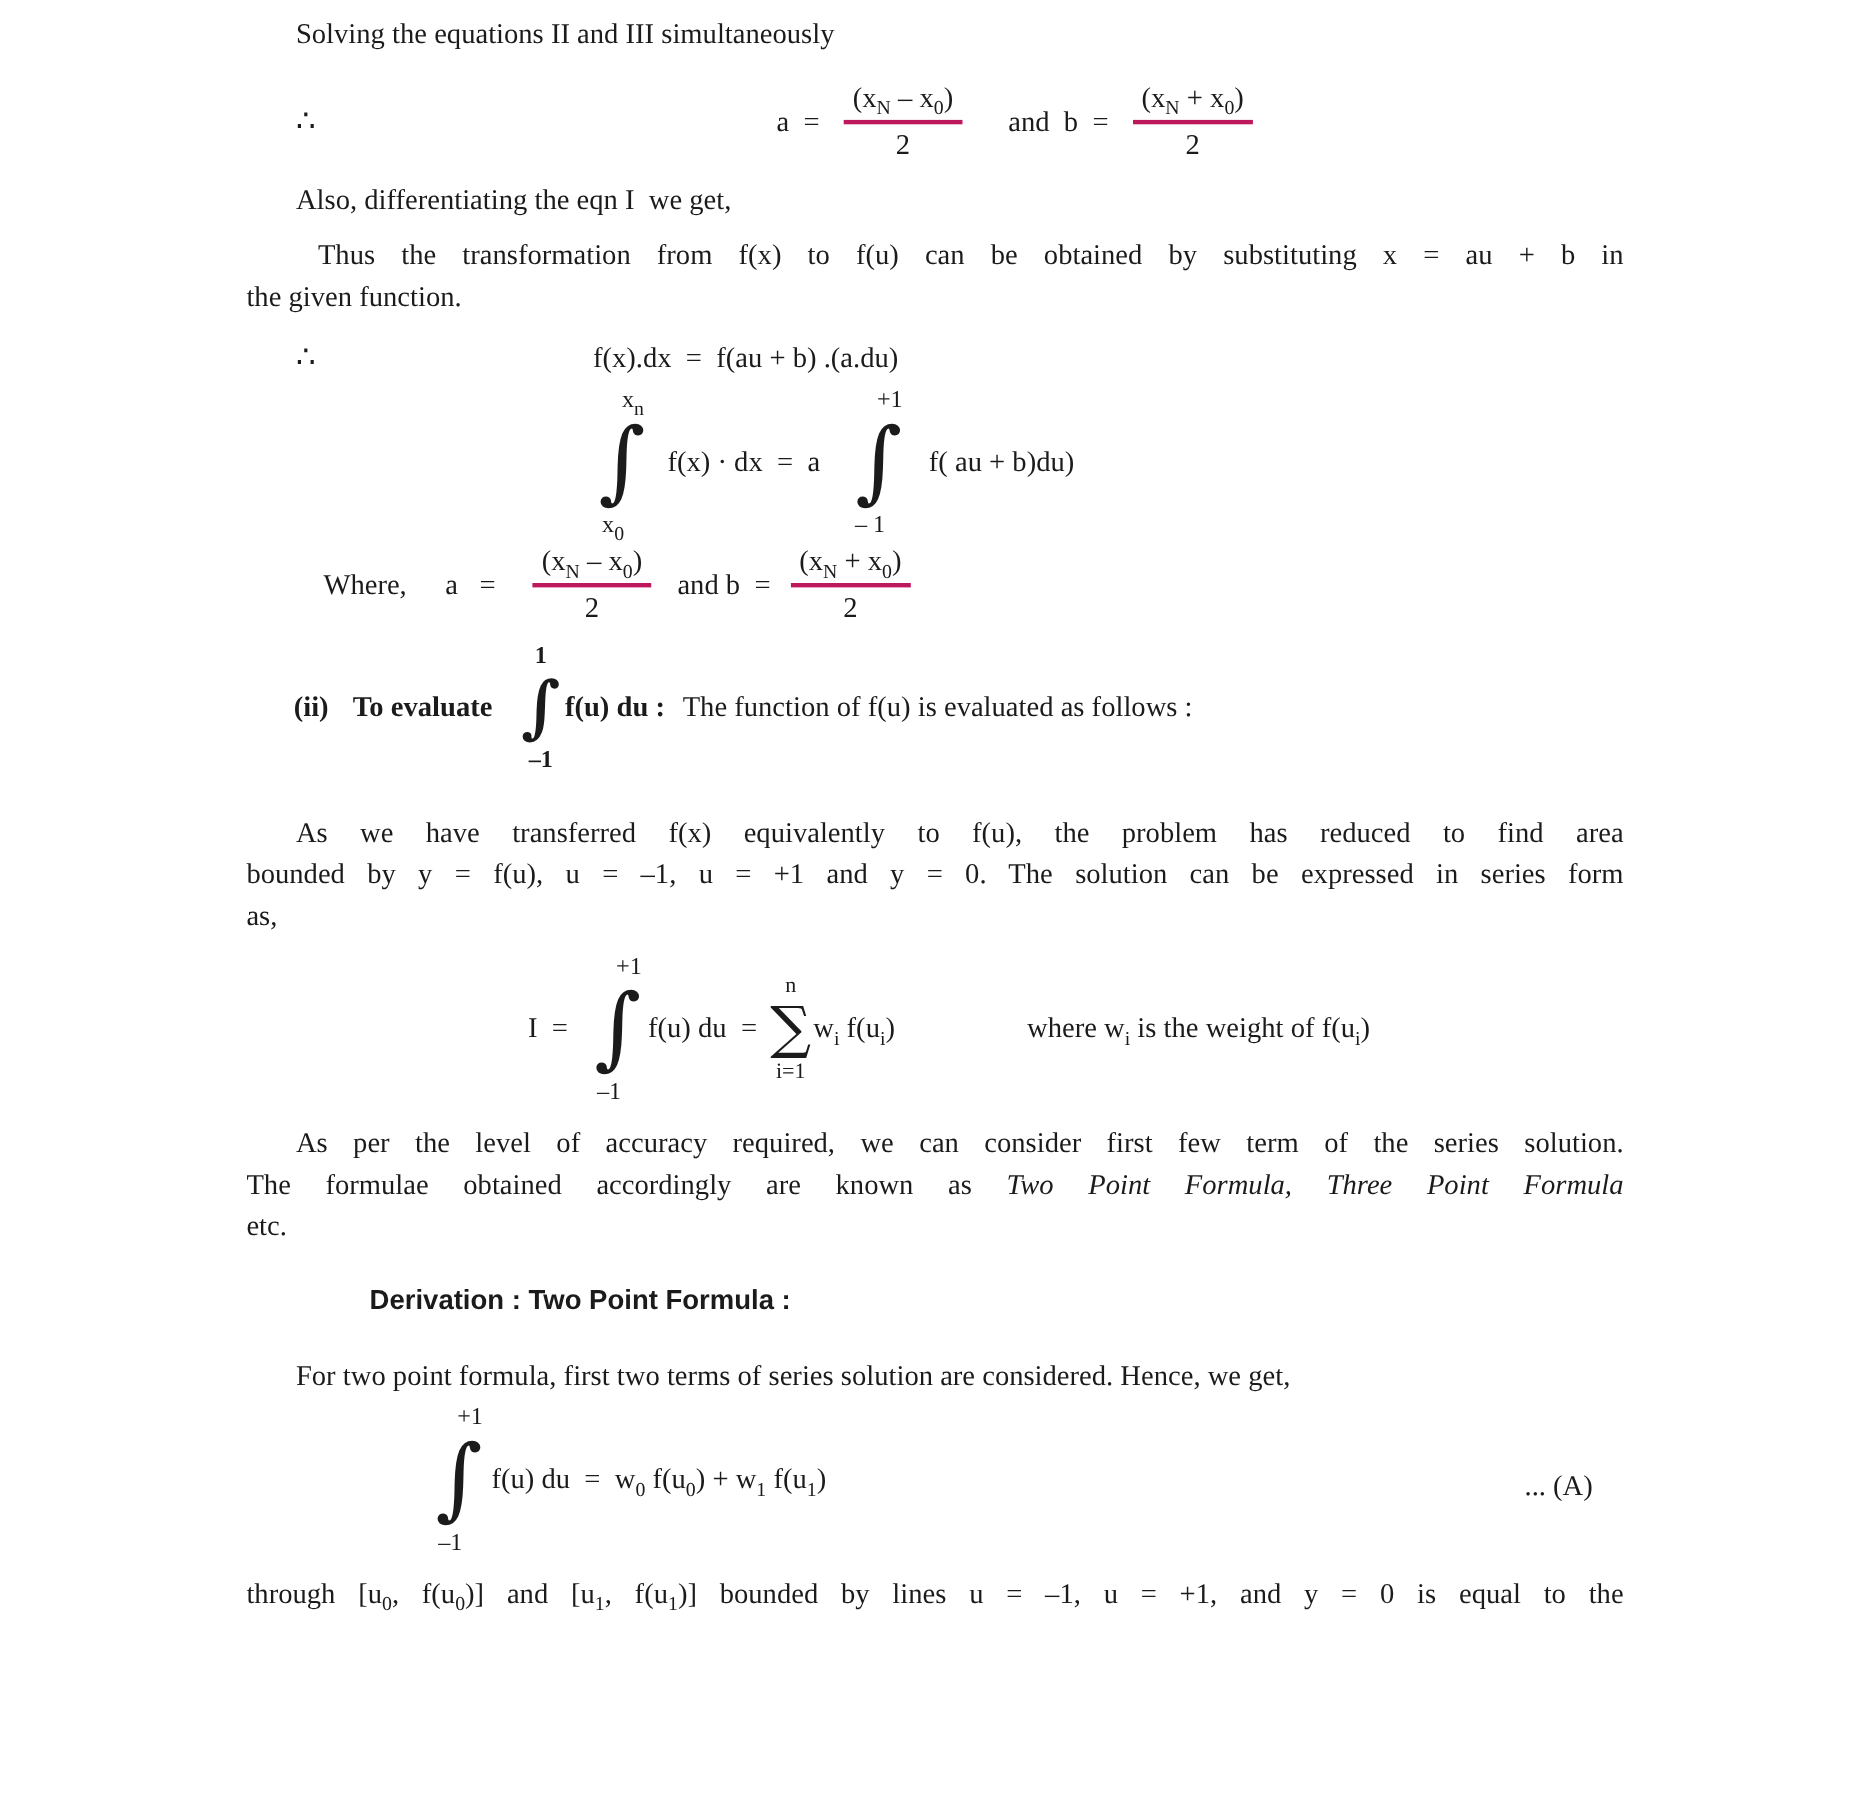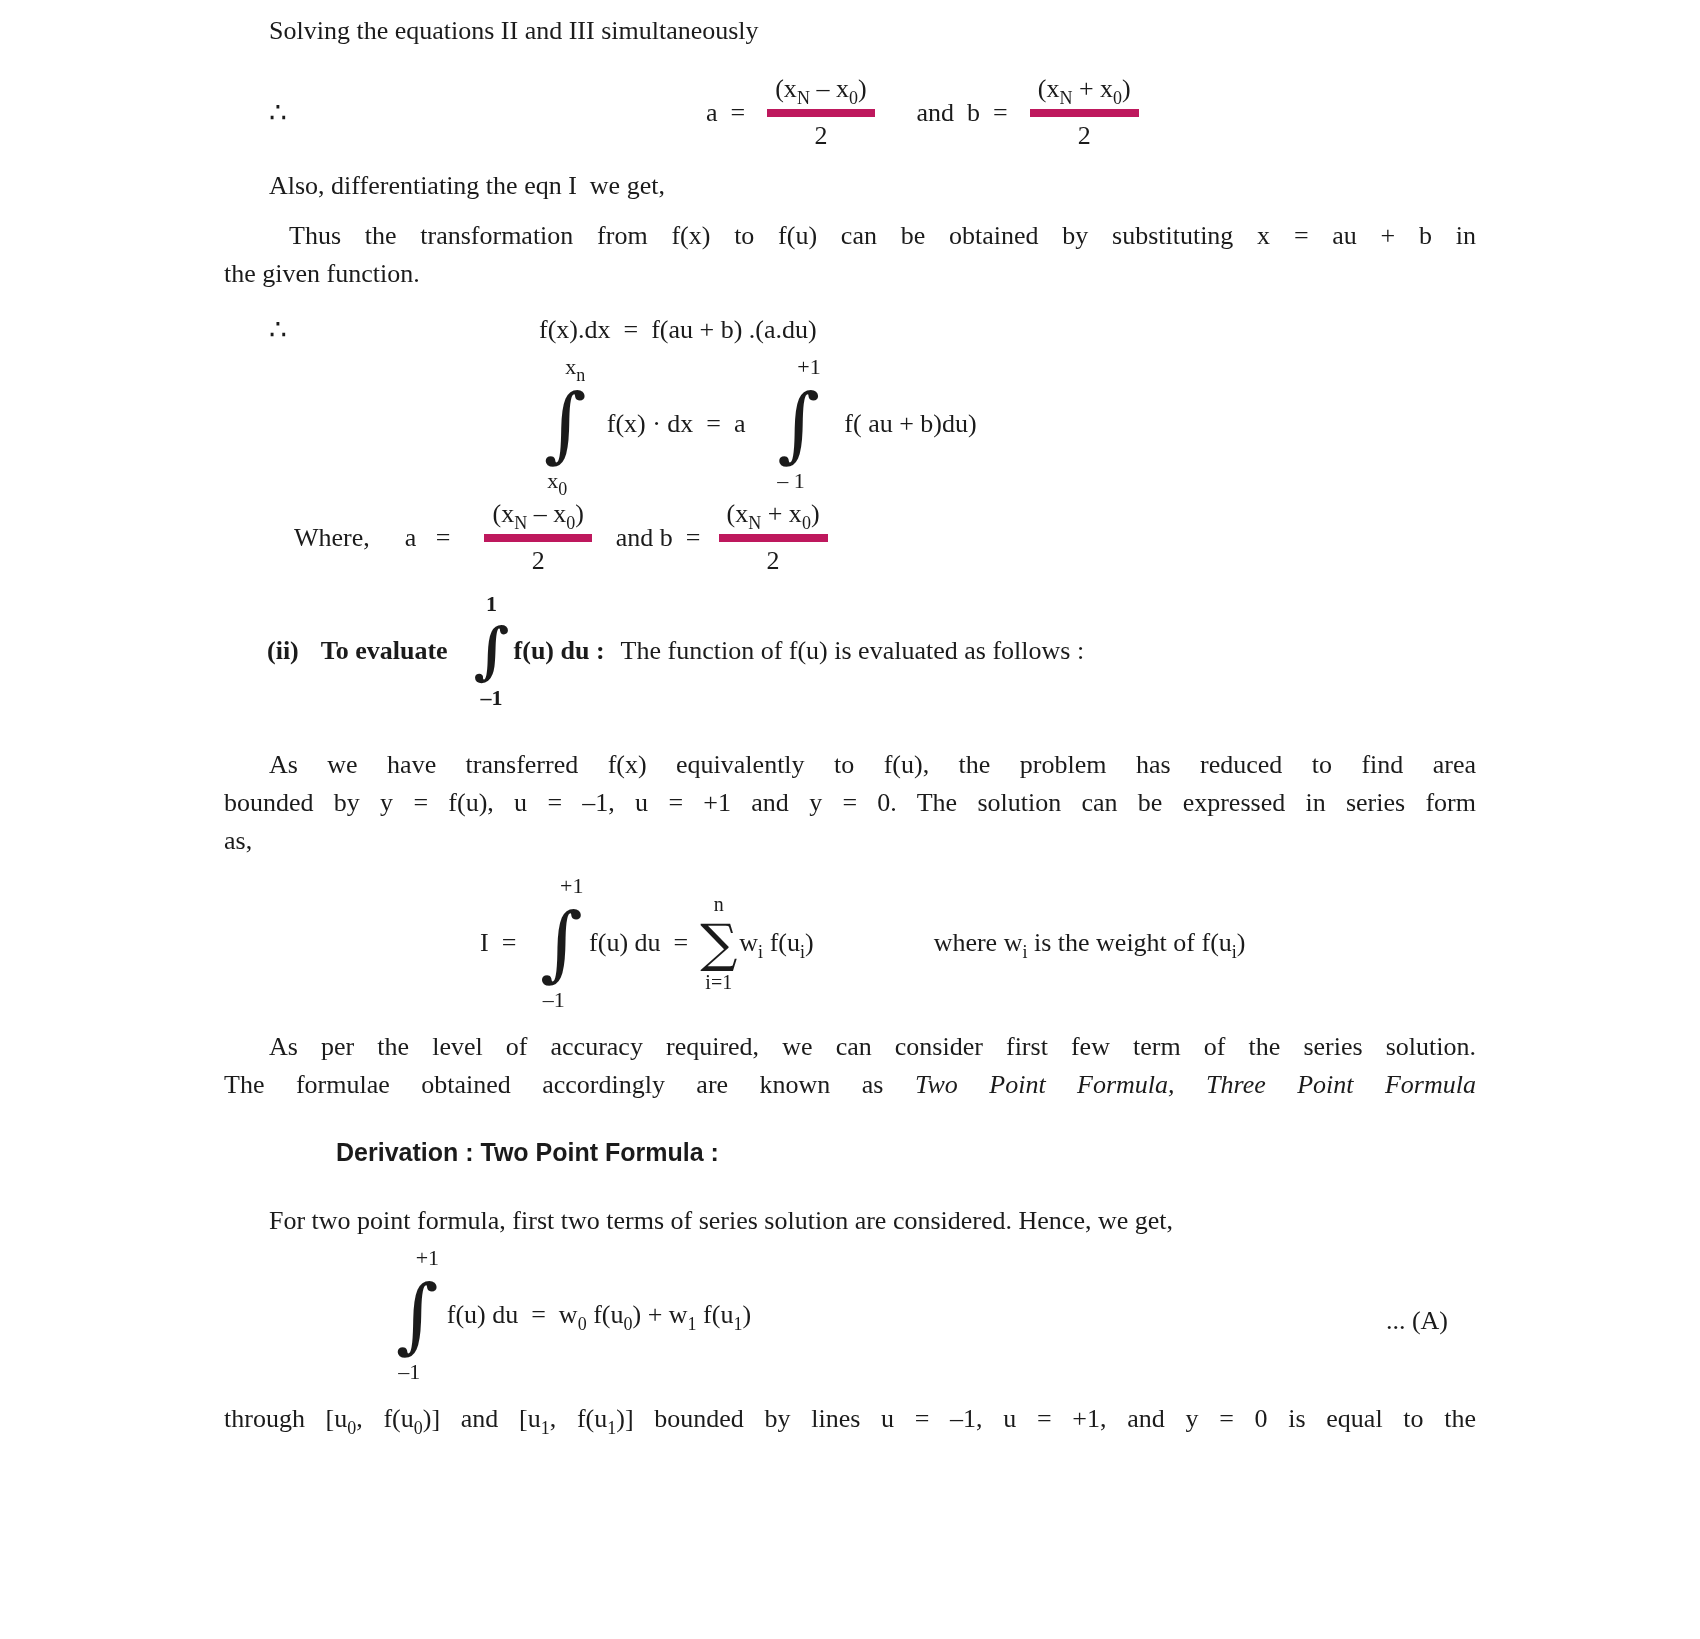--- a/index.html
+++ b/index.html
@@ -24,21 +24,21 @@
   .b { font-weight: bold; }
   .it { font-style: italic; }
   sub.sb { font-size: 18px; line-height: 0; vertical-align: -7px; }
 
   .eqrow { position: relative; display: flex; align-items: center; }
   .therefore {
     position: absolute; left: 45px; top: 50%;
     transform: translateY(-50%); font-size: 28px;
   }
   .frac { display: inline-flex; flex-direction: column; align-items: center; text-align: center; }
-  .frac .num { padding: 0 8px 3px; border-bottom: 8px solid #be185d; white-space: pre; line-height: 34px; }
+  .frac .num { padding: 0 8px 3px; border-bottom: 4px solid #be185d; white-space: pre; line-height: 34px; }
   .frac .den { padding-top: 2px; line-height: 34px; }
 
   .intcol { display: inline-flex; flex-direction: column; align-items: center; }
   .intcol .ltop { font-size: 22px; line-height: 24px; white-space: pre; transform: translateX(10px); }
   .intcol .lbot { font-size: 22px; line-height: 24px; white-space: pre; transform: translateX(-8px); }
   .intcol .iglyph { font-family: "DejaVu Serif", serif; font-size: 82px; line-height: 90px; }
   .intcol.small .ltop, .intcol.small .lbot { font-weight: bold; transform: none; }
   .intcol.small .iglyph { font-size: 62px; line-height: 70px; font-weight: bold; }
 
   .sumcol { display: inline-flex; flex-direction: column; align-items: center; }
@@ -167,20 +167,21 @@
       <span class="sglyph">∑</span>
       <span class="sbot">i=1</span>
     </span>
     <span class="pre" style="margin-left:2px"><span>w</span><sub class="sb">i</sub><span> f(u</span><sub class="sb">i</sub><span>)</span></span>
     <span style="margin-left:120px"><span>where w</span><sub class="sb">i</sub><span> is the weight of f(u</span><sub class="sb">i</sub><span>)</span></span>
   </div>
 
   <div id="p-accuracy">
     <div class="stretch indent45"><span>As per the level of accuracy required, we can consider first few term of the series solution.</span></div>
     <div class="stretch"><span>The formulae obtained accordingly are known as </span><span class="it">Two Point Formula, Three Point Formula</span></div>
+    <div><span>etc.</span></div>
   </div>
 
   <div id="heading" class="heading">
     <span>Derivation : Two Point Formula :</span>
   </div>
 
   <div id="p-fortwo" class="indent45">
     <span>For two point formula, first two terms of series solution are considered. Hence, we get,</span>
   </div>
 

